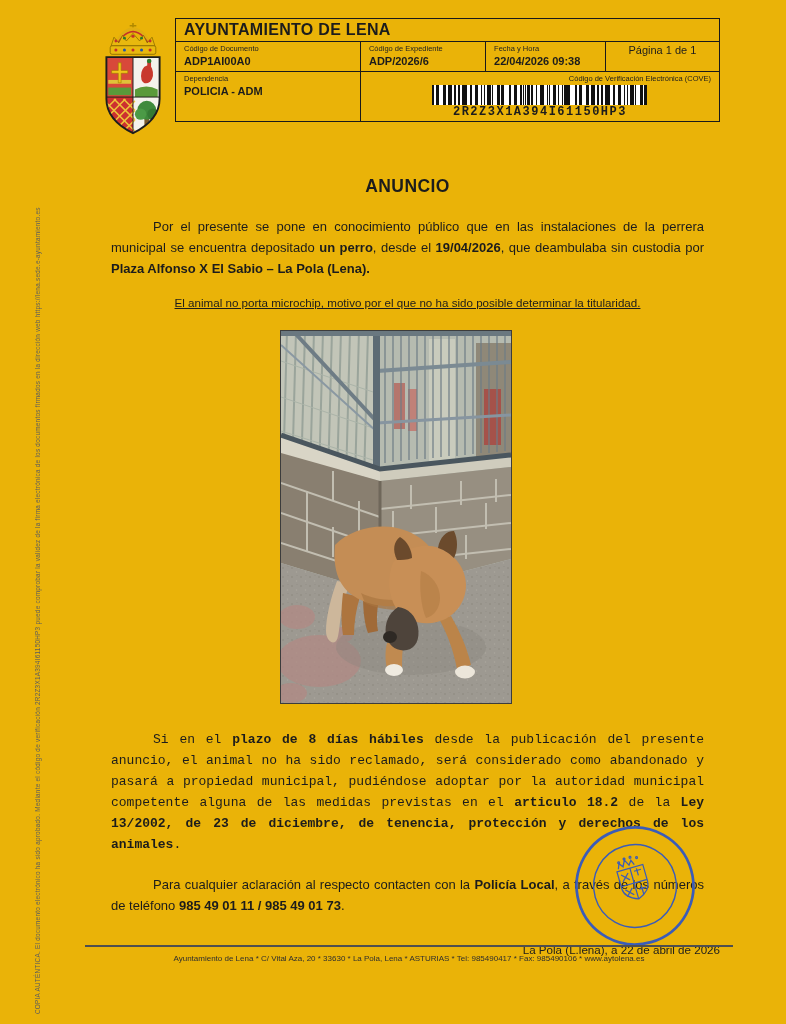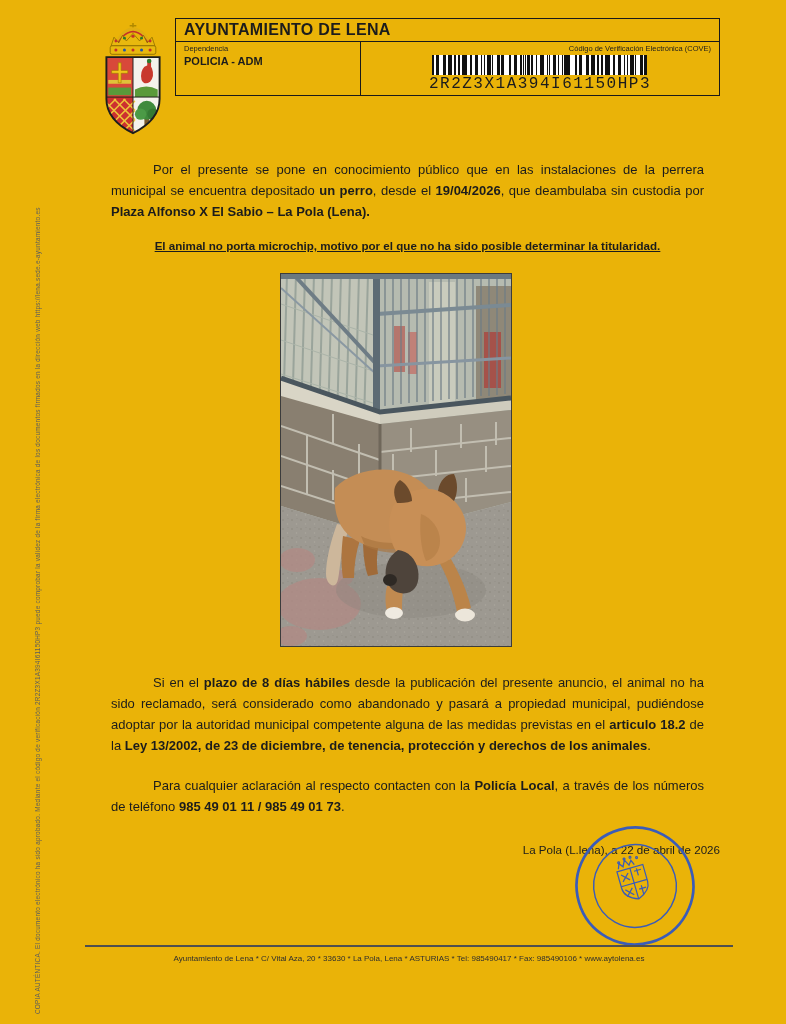--- a/index.html
+++ b/index.html
@@ -19,29 +19,29 @@
   td.t-title{font-size:16px;font-weight:bold;letter-spacing:.3px;padding:6px 10px 5px;}
   .lbl{font-size:7.5px;color:#222;line-height:1.3;}
   .val{font-size:11px;font-weight:bold;line-height:1.4;}
   td.page-cell{text-align:center;vertical-align:middle;font-size:11px;}
   td.cove-cell{text-align:center;padding:2px 6px 4px;}
   .cove-lbl{font-size:7.5px;margin-bottom:2px;text-align:right;}
   .barcode{width:215px;height:20px;margin:0 auto;background-color:#fff;
     background-image:
       repeating-linear-gradient(90deg,#111 0 2px,rgba(0,0,0,0) 2px 5px,#111 5px 6px,rgba(0,0,0,0) 6px 11px),
       repeating-linear-gradient(90deg,#111 0 1px,rgba(0,0,0,0) 1px 4px,#111 4px 7px,rgba(0,0,0,0) 7px 13px);}
-  .cove-code{font-family:"Liberation Mono", monospace;font-weight:normal;font-size:16px;letter-spacing:1.5px;}
+  .cove-code{font-family:"Liberation Mono", monospace;font-weight:bold;font-size:12px;letter-spacing:1.5px;}
   
   .doc-title{font-size:17.5px;font-weight:bold;text-align:center;margin:36px 0 0;letter-spacing:.4px;}
   .para{font-size:13px;line-height:1.62;text-align:justify;margin:19px 16px 0;text-indent:42px;}
   .para .b{font-weight:bold;}
-  .highlight{font-size:11.6px;font-weight:bold;text-decoration:underline;text-align:center;margin:17px 0 0;}
+  .highlight{font-size:11.6px;font-weight:normal;text-decoration:underline;text-align:center;margin:17px 0 0;}
   .photo{width:230px;height:372px;border:1px solid #3c3c3c;margin:21px 0 0 185px;background:#b6bbb0;}
   .photo svg{display:block;width:230px;height:372px;}
-  .p2{margin-top:25px;}
+  .p2{margin-top:25px;font-family:Liberation Mono, monospace;}
   .dateline{font-size:11.6px;text-align:right;margin:26px 0 0;}
   .stamp{position:absolute;left:478px;top:806px;width:124px;height:124px;transform:rotate(-16deg);}
   .stamp svg{display:block;width:100%;height:100%;}
   .footer{position:absolute;left:85px;top:945px;width:648px;border-top:2px solid #4f4f4f;
           padding-top:7px;text-align:center;font-size:8px;color:#2e2e2e;white-space:nowrap;}
 </style>
 </head>
 <body>
 
 <div class="page">
@@ -111,33 +111,49 @@
             <col style="width:23%">
             <col style="width:22%">
             <col style="width:21%">
           </colgroup>
         <tbody>
             <tr>
           <td class="t-title" colspan="4">AYUNTAMIENTO DE LENA</td>
         </tr>
         <tr>
           <td>
+            <div class="lbl">Código de Documento</div>
+            <div class="val">ADP1AI00A0</div>
+          </td>
+          <td>
+            <div class="lbl">Código de Expediente</div>
+            <div class="val">ADP/2026/6</div>
+          </td>
+          <td>
+            <div class="lbl">Fecha y Hora</div>
+            <div class="val">22/04/2026 09:38</div>
+          </td>
+          <td class="page-cell">Página 1 de 1</td>
+        </tr>
+        <tr>
+          <td>
             <div class="lbl">Dependencia</div>
             <div class="val">POLICIA - ADM</div>
           </td>
           <td class="cove-cell" colspan="3">
             <div class="cove-lbl">Código de Verificación Electrónica (COVE)</div>
             <div class="barcode"></div>
             <div class="cove-code">2R2Z3X1A394I61150HP3</div>
           </td>
         </tr>
       </tbody>
         </table>
     </div>
 
+    <h1 class="doc-title">ANUNCIO</h1>
 
     <p class="para"><span>Por el presente se pone en conocimiento público que en las instalaciones de la perrera municipal se encuentra depositado </span><span class="b">un perro</span><span>, desde el </span><span class="b">19/04/2026</span><span>, que deambulaba sin custodia por </span><span class="b">Plaza Alfonso X El Sabio – La Pola (Lena).</span></p>
 
     <p class="highlight">El animal no porta microchip, motivo por el que no ha sido posible determinar la titularidad.</p>
 
     <div class="photo">
       <svg viewBox="0 0 230 372" xmlns="http://www.w3.org/2000/svg">
         <defs>
           <pattern id="speck" width="9" height="9" patternUnits="userSpaceOnUse">
             <rect width="9" height="9" fill="#9d9991"></rect>

